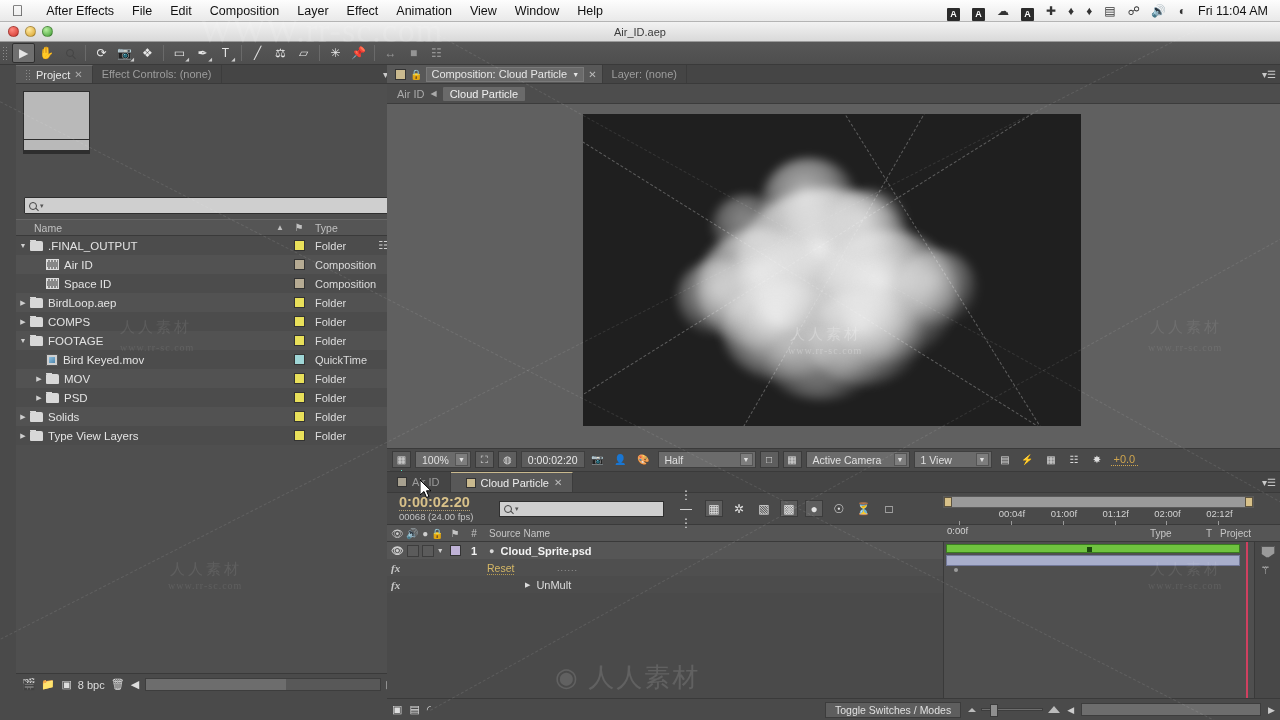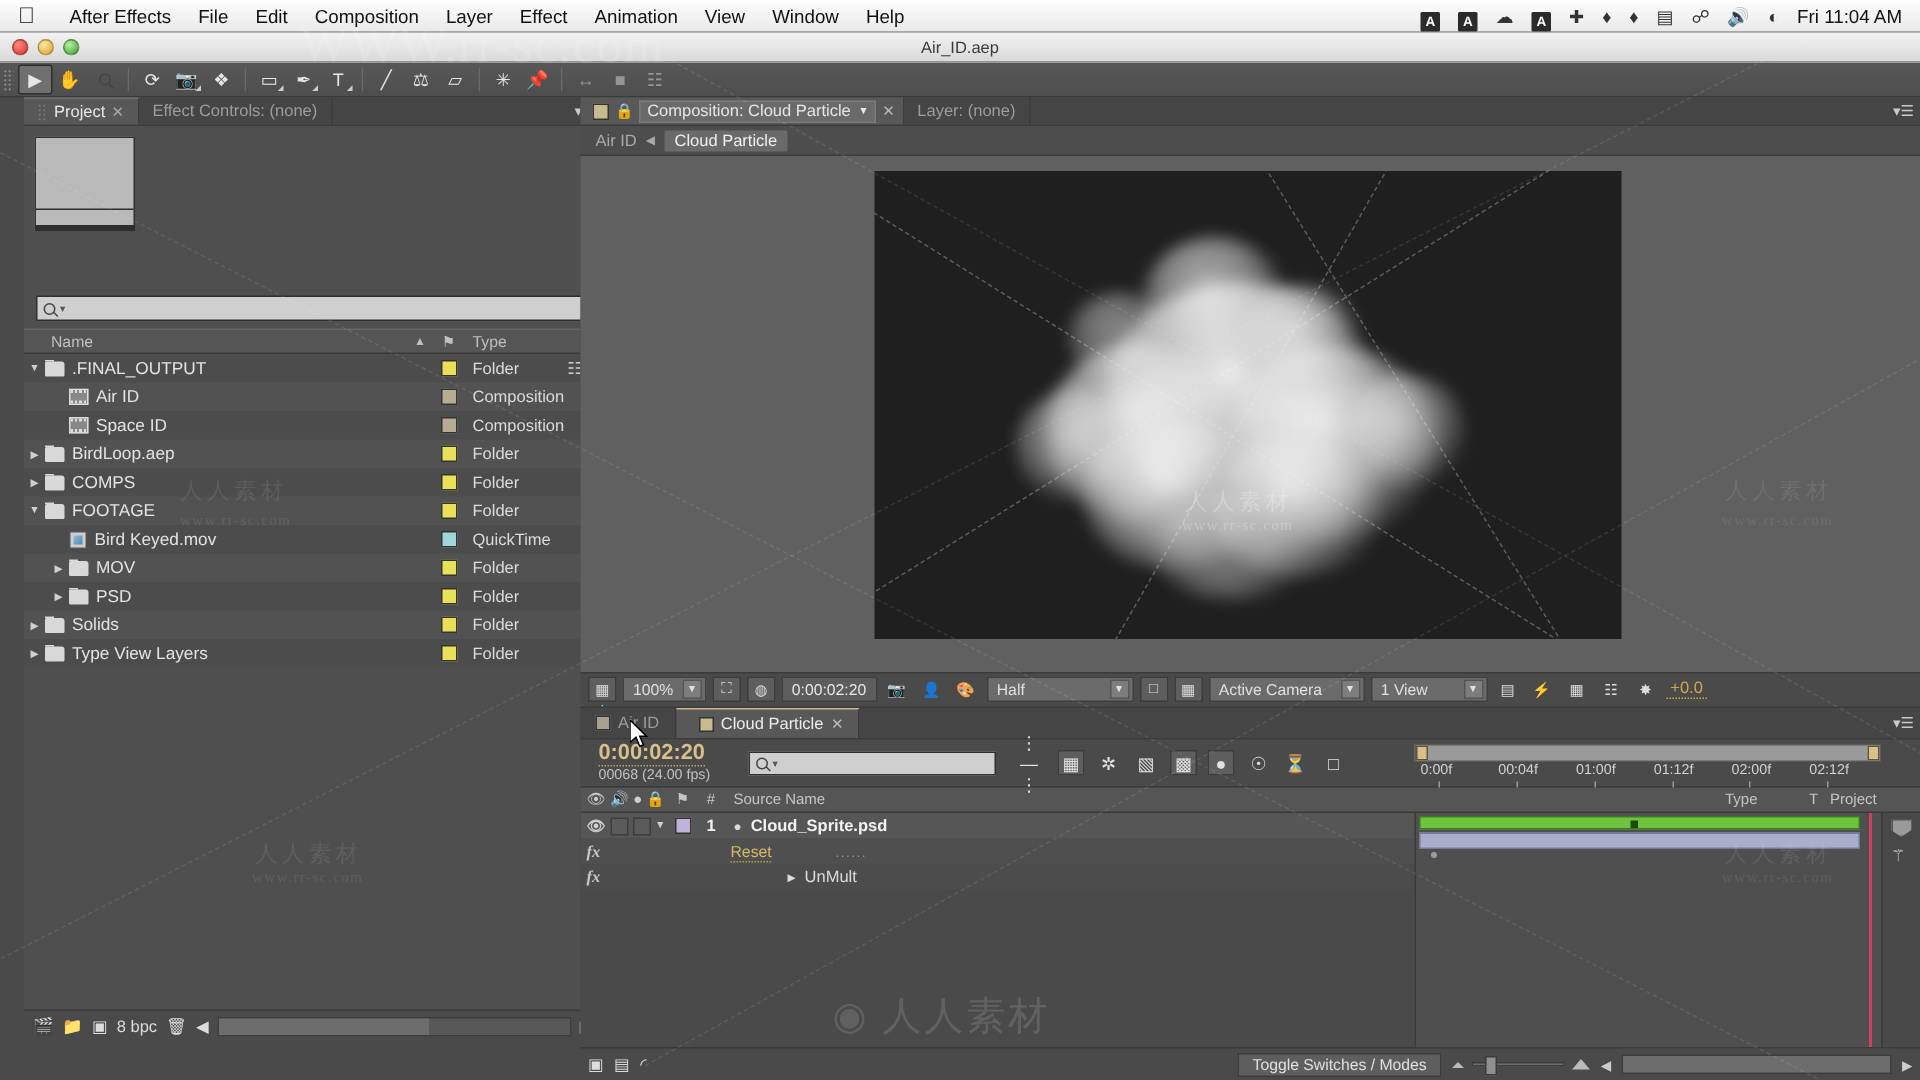--- a/index.html
+++ b/index.html
@@ -689,21 +689,21 @@
         <div class="tl-icon">⏳</div>
         <div class="tl-icon">□</div>
       </div>
 
       <div class="workarea-wrap">
         <div class="workarea">
           <div class="wa-handle" style="left:0;"></div>
           <div class="wa-handle" style="right:0;"></div>
         </div>
         <div class="ruler" id="ruler">
-            <div class="rtick" style="left: 4px;">0:00f</div>
+            <div class="rtick" style="left: 4px; margin-top: 17px;">0:00f</div>
             <div class="rmark" style="left: 16px;"></div>
             <div class="rtick" style="left: 55.8333px;">00:04f</div>
             <div class="rmark" style="left: 67.8333px;"></div>
             <div class="rtick" style="left: 107.667px;">01:00f</div>
             <div class="rmark" style="left: 119.667px;"></div>
             <div class="rtick" style="left: 159.5px;">01:12f</div>
             <div class="rmark" style="left: 171.5px;"></div>
             <div class="rtick" style="left: 211.333px;">02:00f</div>
             <div class="rmark" style="left: 223.333px;"></div>
             <div class="rtick" style="left: 263.167px;">02:12f</div>

